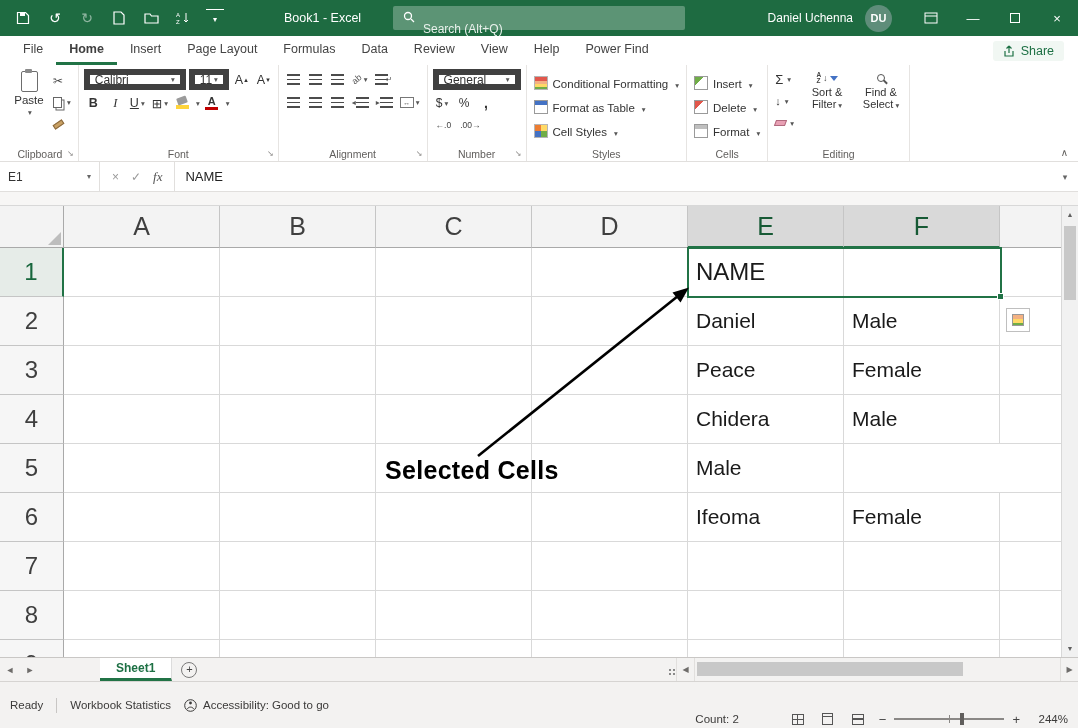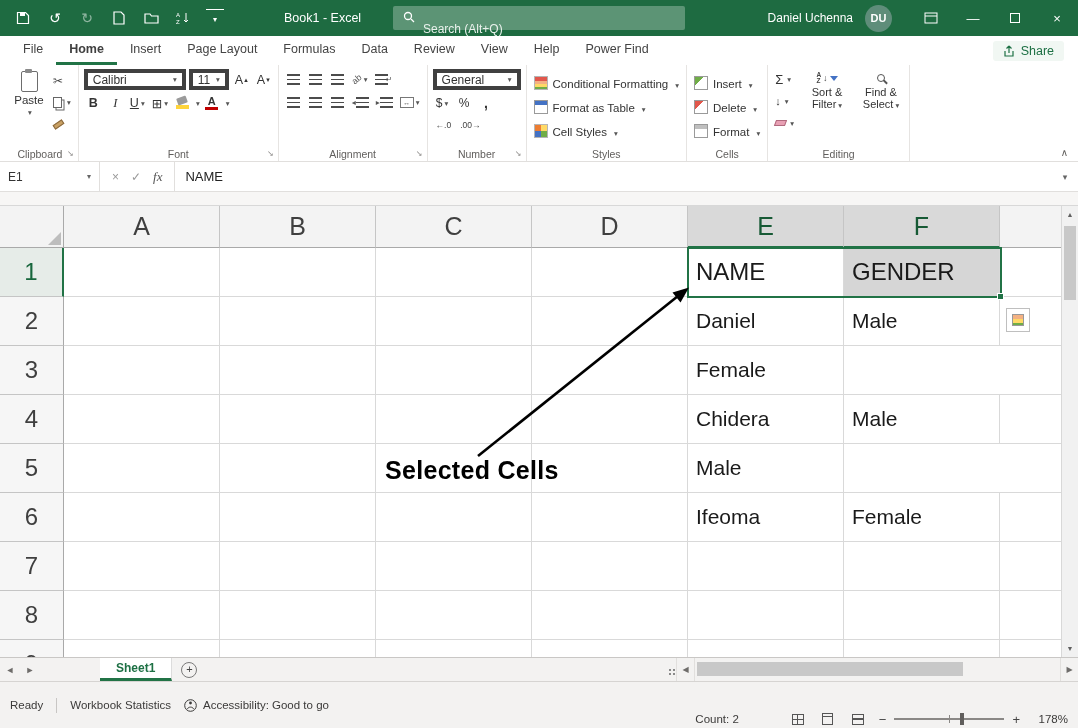--- a/index.html
+++ b/index.html
@@ -38,21 +38,21 @@
 .col{display:flex;flex-direction:column;gap:3px;}
 .rrow{display:flex;align-items:center;gap:3px;}
 .paste{display:flex;flex-direction:column;align-items:center;width:44px;gap:2px;padding-top:2px;}
 .clipico{width:17px;height:21px;border:1.5px solid #6d6d6d;border-radius:2px;position:relative;background:#fff;}
 .clipico:before{content:"";position:absolute;top:-3px;left:3px;width:7px;height:4px;background:#8a8a8a;border-radius:1px;}
 .plabel{font-size:11.5px;color:#333;}
 .clipcol{display:flex;flex-direction:column;gap:5px;padding-top:3px;}
 .sico{height:17px;display:flex;align-items:center;font-size:12px;color:#444;gap:3px;padding:0 2px;}
 .copyico{width:9px;height:11px;border:1px solid #666;background:#fff;box-shadow:2.5px 2.5px 0 -1px #fff,2.5px 2.5px 0 0 #666;}
 .brushico{width:11px;height:5px;background:#c9a063;border:1px solid #8a6a40;transform:rotate(-35deg);}
-.combo{height:21px;border:4px solid #404040;background:#fff;display:flex;align-items:center;padding:0 5px;font-size:12px;color:#333;}
+.combo{height:21px;border:6px solid #404040;background:#fff;display:flex;align-items:center;padding:0 5px;font-size:12px;color:#333;}
 .combo .caret{margin-left:auto;}
 .family{width:102px;}
 .size{width:40px;}
 .fbtn{min-width:19px;height:20px;display:flex;align-items:center;justify-content:center;font-size:12.5px;color:#333;padding:0 2px;}
 .boldb{font-weight:700;}
 .italb{font-style:italic;font-family:"Liberation Serif",serif;}
 .undb{text-decoration:underline;}
 .ssup{font-size:7px;vertical-align:top;margin-left:1px;}
 .colorbtn{display:flex;flex-direction:column;align-items:center;justify-content:center;width:18px;gap:1px;}
 .colorbtn .letter{font-size:11px;line-height:10px;color:#333;font-weight:700;}
@@ -480,39 +480,39 @@
         <div class="chfill"></div>
       </div>
 
       <div class="r">
         <div class="rh sel">1</div>
         <div class="c"></div>
         <div class="c"></div>
         <div class="c"></div>
         <div class="c"></div>
         <div class="c t1">NAME</div>
-        <div class="c t1 selfill">GENDER</div>
         <div class="cfill"></div>
       </div>
       <div class="r">
         <div class="rh">2</div>
         <div class="c"></div>
         <div class="c"></div>
         <div class="c"></div>
         <div class="c"></div>
         <div class="c">Daniel</div>
         <div class="c">Male</div>
         <div class="cfill"></div>
       </div>
       <div class="r">
         <div class="rh">3</div>
         <div class="c"></div>
         <div class="c"></div>
         <div class="c"></div>
         <div class="c"></div>
+        <div class="c">Peace</div>
         <div class="c">Female</div>
         <div class="cfill"></div>
       </div>
       <div class="r">
         <div class="rh">4</div>
         <div class="c"></div>
         <div class="c"></div>
         <div class="c"></div>
         <div class="c"></div>
         <div class="c">Chidera</div>
@@ -632,17 +632,17 @@
           <span class="vi3"></span>
         </span>
       <span class="zoomctl">
         <span class="zsign">−</span>
         <span class="ztrack">
             <span class="znotch"></span>
             <span class="zthumb"></span>
           </span>
         <span class="zsign">+</span>
       </span>
-      <span class="zpct">178%</span>
+      <span class="zpct">244%</span>
     </div>
   </div>
 
 </div>
 
 </body></html>

